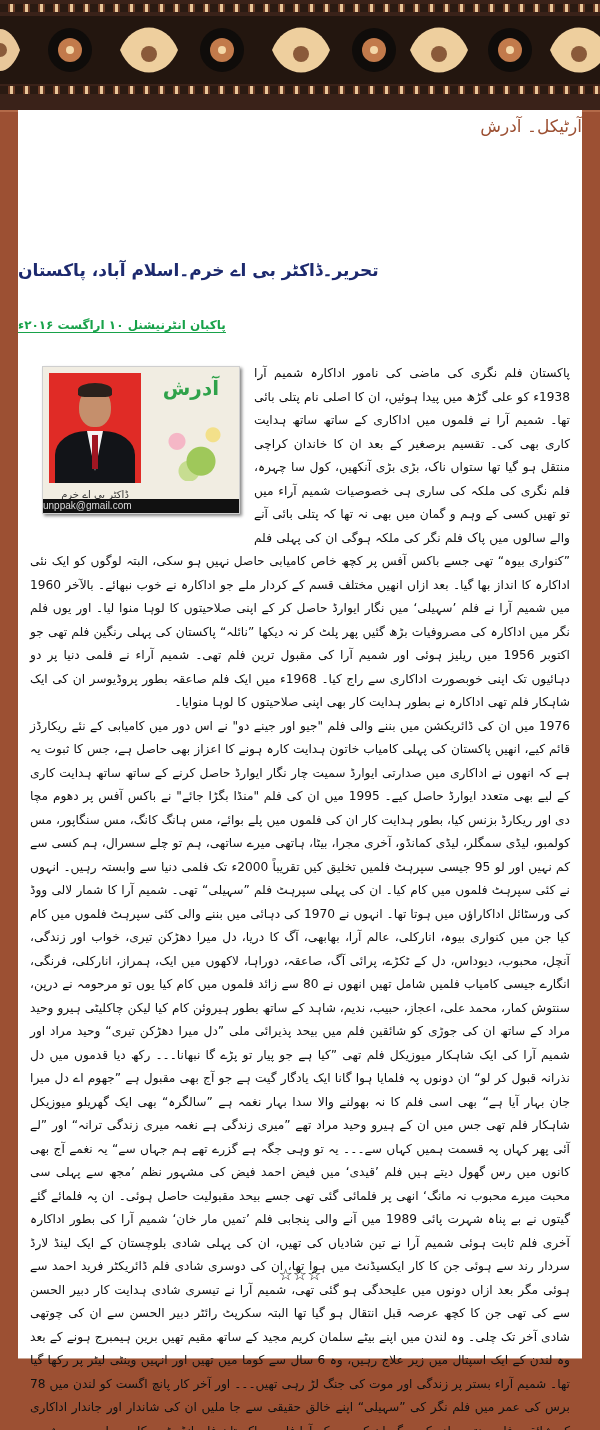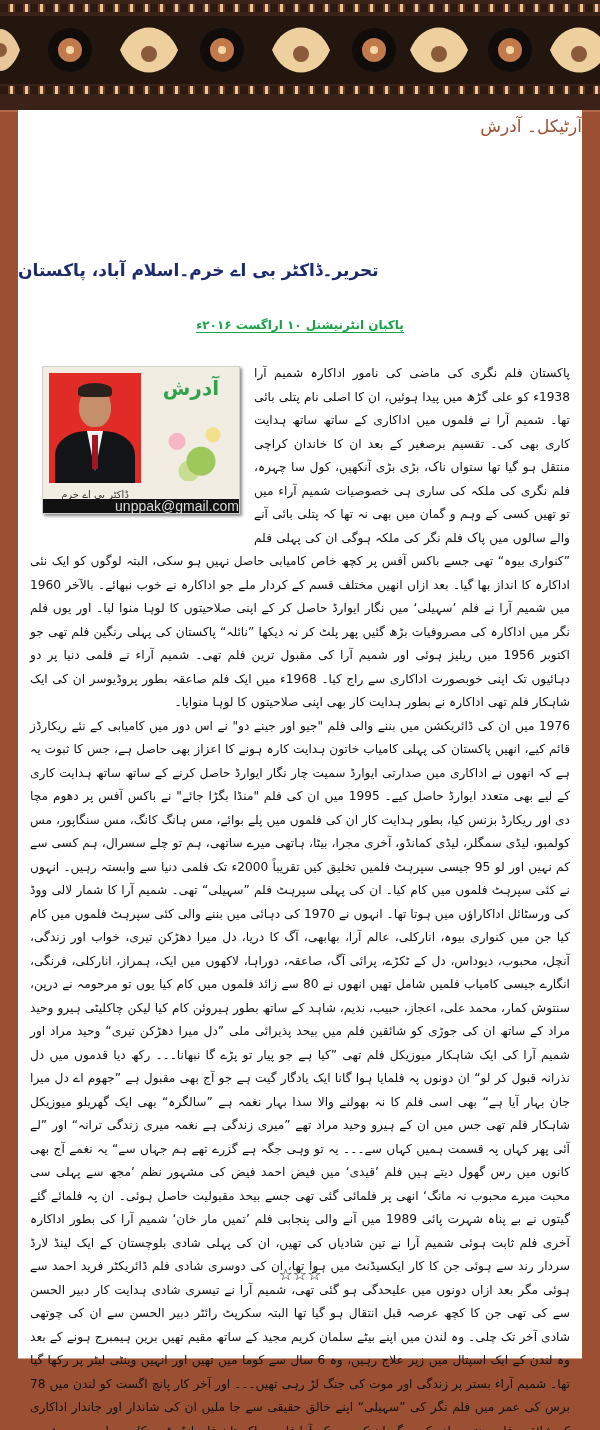--- a/index.html
+++ b/index.html
@@ -36,21 +36,21 @@
     text-align: center; color: #9c5033; font-size: 48px; font-weight: bold;
     font-family: "DejaVu Serif", serif; direction: rtl;
   }
   .byline {
     position: absolute; top: 150px; left: 0; width: 100%;
     text-align: left; color: #1d2a6e; font-size: 17px; font-weight: bold;
     direction: rtl;
   }
   .source {
     position: absolute; top: 208px; left: 0; width: 100%;
-    text-align: center; color: #18a24a; font-size: 12px; font-weight: bold;
+    text-align: left; color: #18a24a; font-size: 12px; font-weight: bold;
     direction: rtl;
   }
   .source span { border-bottom: 1px solid #18a24a; }
   .body {
     position: absolute; top: 252px; left: 12px; width: 540px;
     direction: rtl; text-align: justify;
     color: #111; font-size: 12.2px; line-height: 23.5px;
   }
   .body p { margin: 0; }
   .photo {
@@ -94,22 +94,22 @@
       radial-gradient(circle at 60% 70%, #9fc85a 0 14px, transparent 15px),
       radial-gradient(circle at 75% 30%, #f3e08a 0 7px, transparent 8px),
       radial-gradient(circle at 45% 85%, #c7dd91 0 10px, transparent 11px);
   }
   .photo .caption {
     position: absolute; left: 6px; top: 116px; width: 92px; height: 12px;
     font-size: 10px; color: #333; text-align: center; direction: rtl;
   }
   .photo .email {
     position: absolute; left: 0; bottom: 0; width: 100%; height: 14px;
-    background: #111; color: #ddd; font-size: 14px; line-height: 14px;
-    text-align: right; font-family: "Liberation Sans", sans-serif;
+    background: #111; color: #ddd; font-size: 10px; line-height: 14px;
+    text-align: left; font-family: "Liberation Sans", sans-serif;
   }
   .stars {
     position: absolute; left: 0; top: 1155px; width: 100%;
     text-align: center; font-size: 16px; color: #222; letter-spacing: 0;
   }
 </style>
 </head>
 <body>
 
 <div class="ornament">

